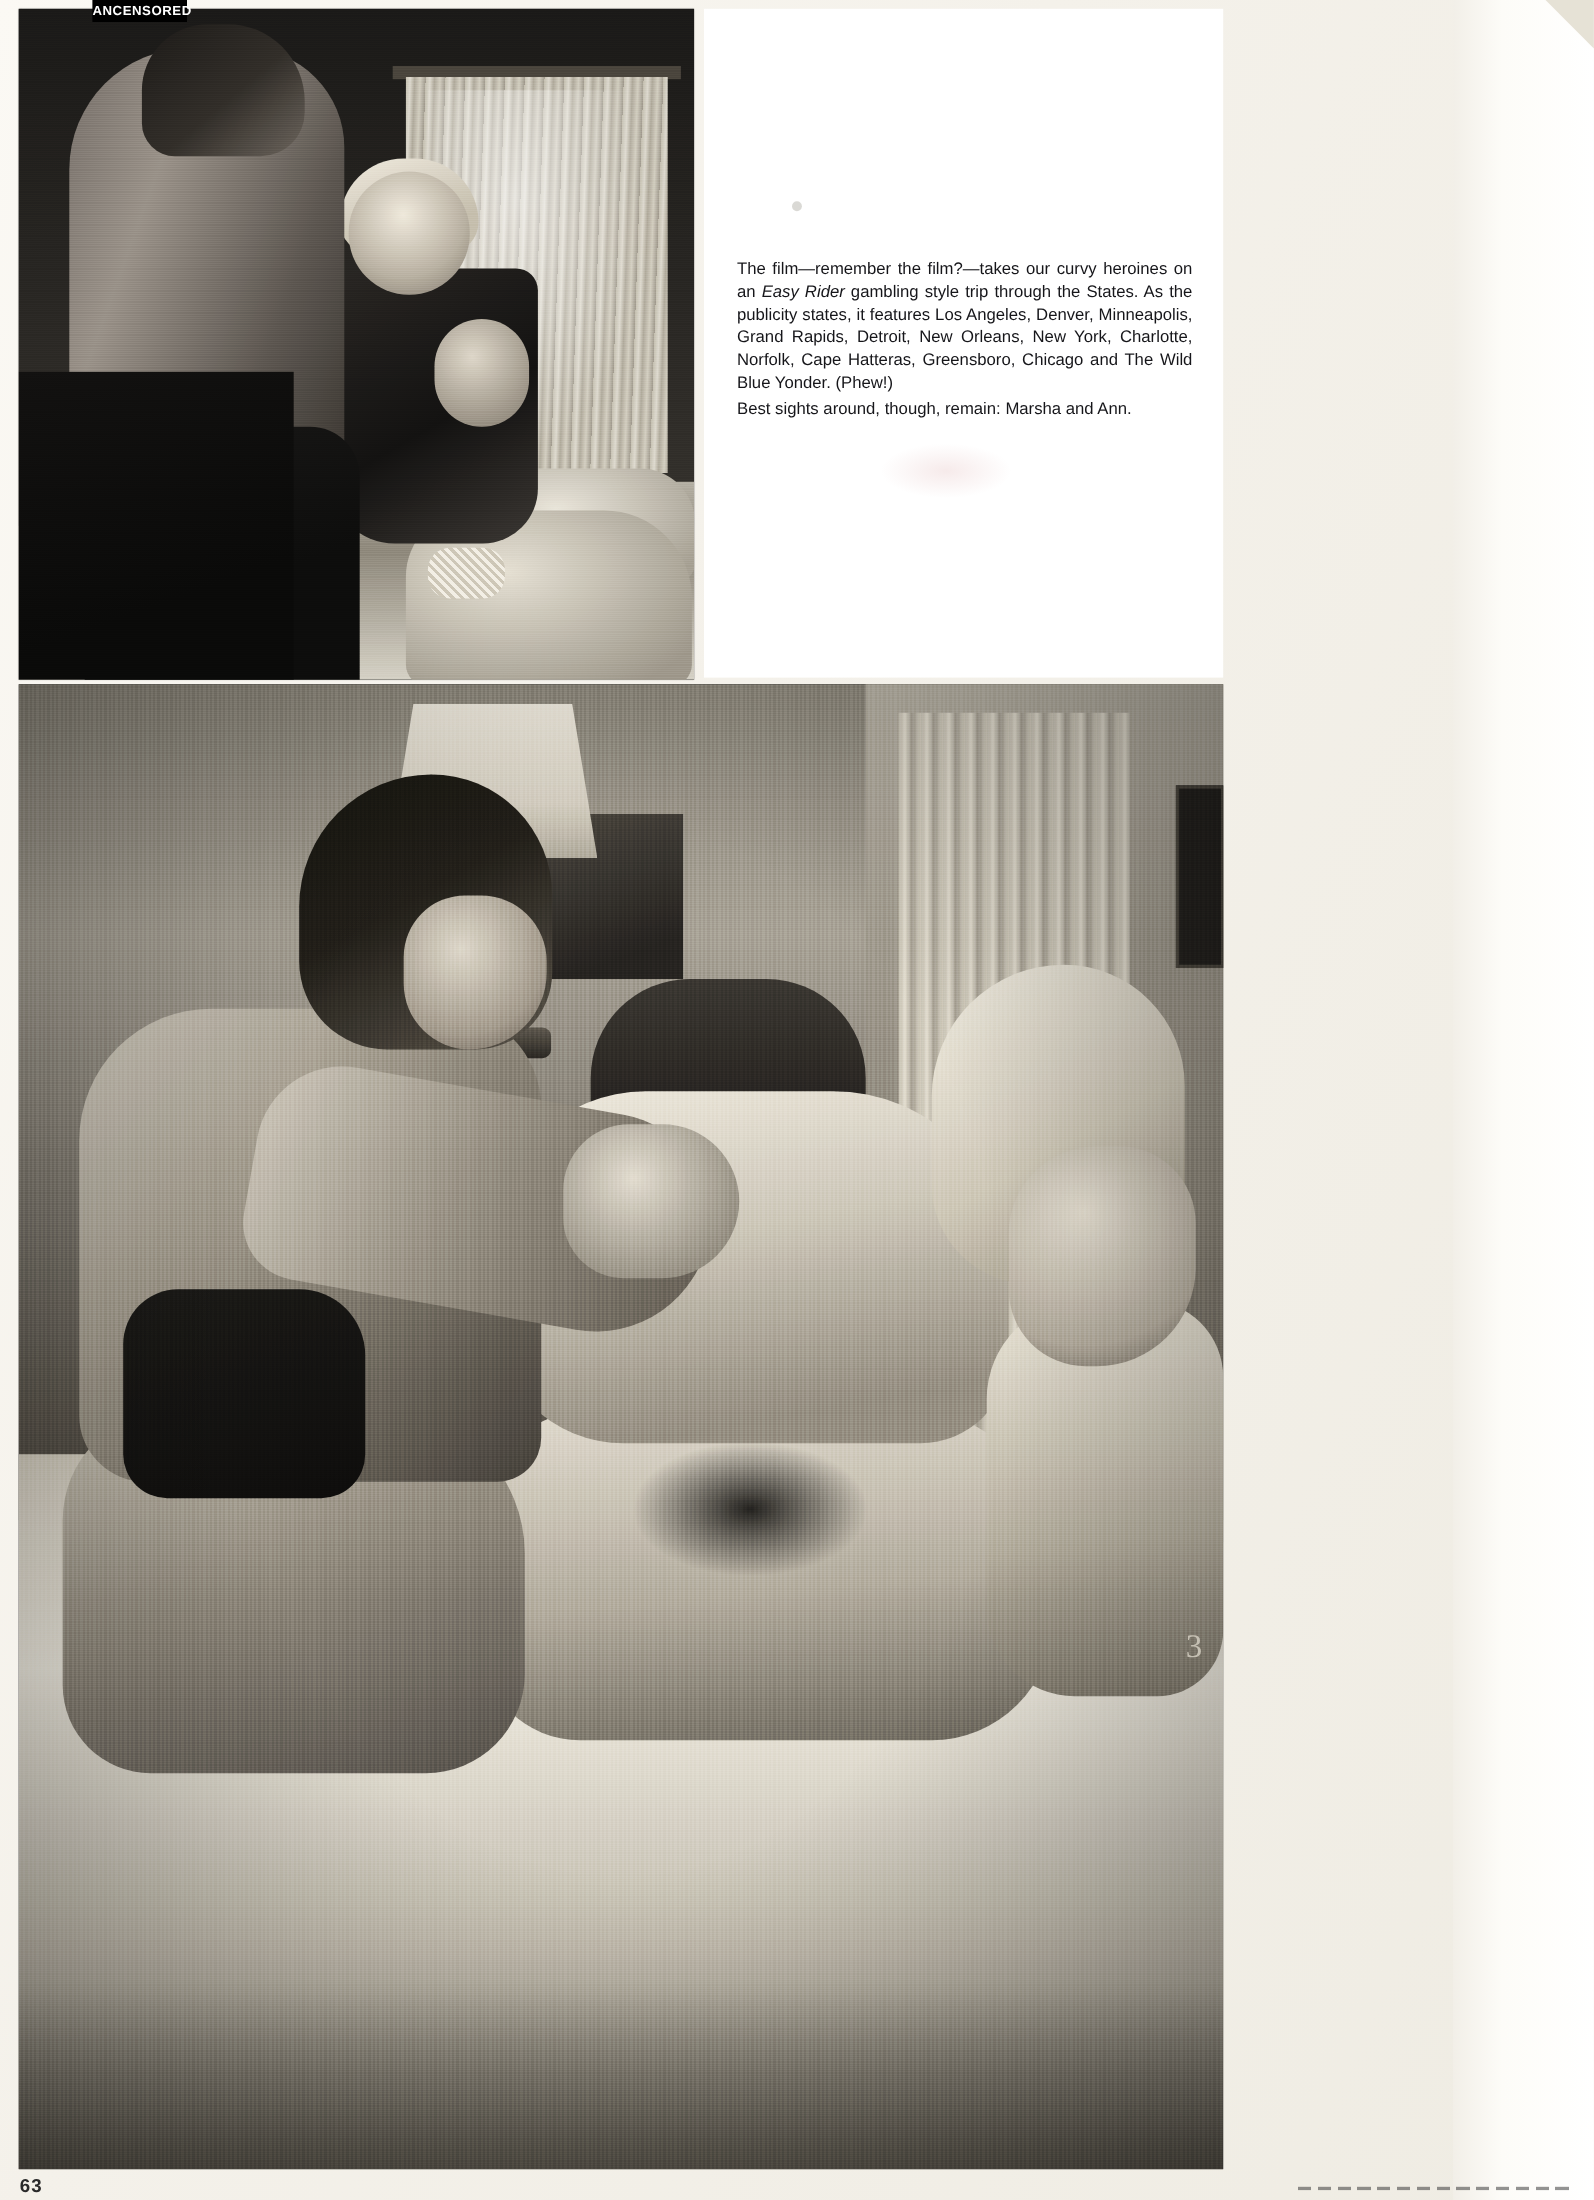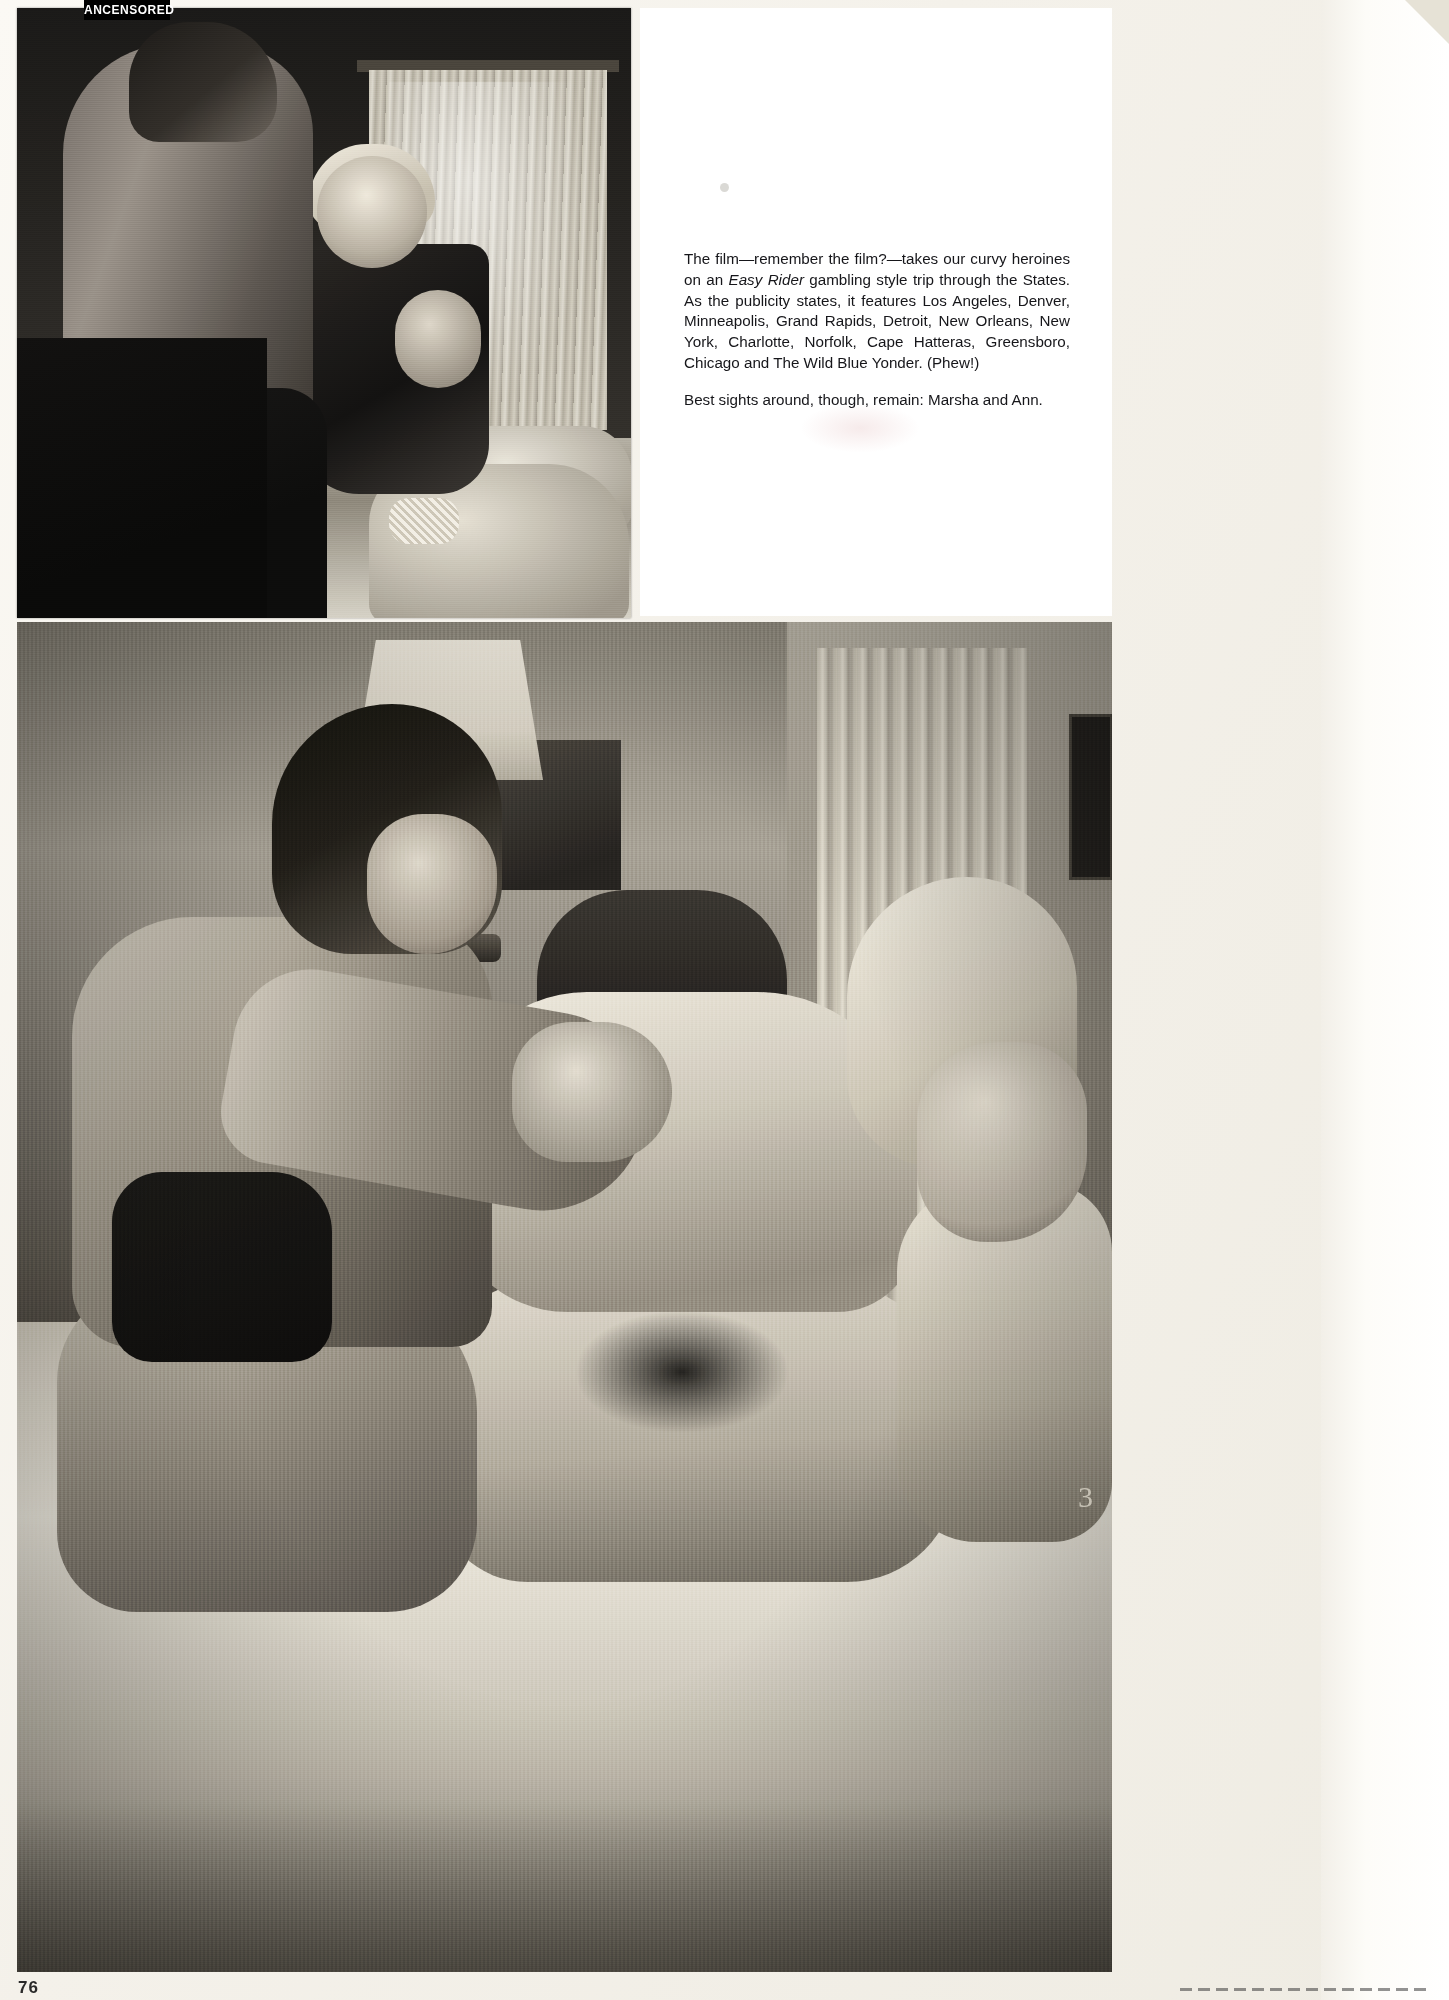--- a/index.html
+++ b/index.html
@@ -169,21 +169,21 @@
     left: 28px; top: 225px;
     width: 418px;
     font-family: "Liberation Sans", sans-serif;
     font-size: 15.2px;
     line-height: 1.37;
     color: #16161a;
     text-align: justify;
     text-justify: inter-word;
   }
   #caption-text em { font-style: italic; }
-  .caption-para { margin: 16px; }
+  .caption-para { margin: 2px; }
   .caption-para + .caption-para { margin-top: 0px; }
   
   .smudge {
     position: absolute;
     left: 160px; top: 395px;
     width: 120px; height: 50px;
     background: radial-gradient(ellipse, rgba(206,140,140,.18), rgba(206,140,140,0) 70%);
     pointer-events: none;
   }
   .pinhole {
@@ -418,16 +418,16 @@
 
     <div class="p2-dark-center"></div>
     <div class="p2-bed-shadow"></div>
     <div class="p2-streaks"></div>
     <div class="grain"></div>
     <div class="p2-vignette"></div>
   </div>
 
   <div id="photo-bottom-hand-mark">3</div>
 
-  <div id="page-number">76</div>
+  <div id="page-number">63</div>
 
   <div id="footer-rule"></div>
 </div>
 
 </body></html>

